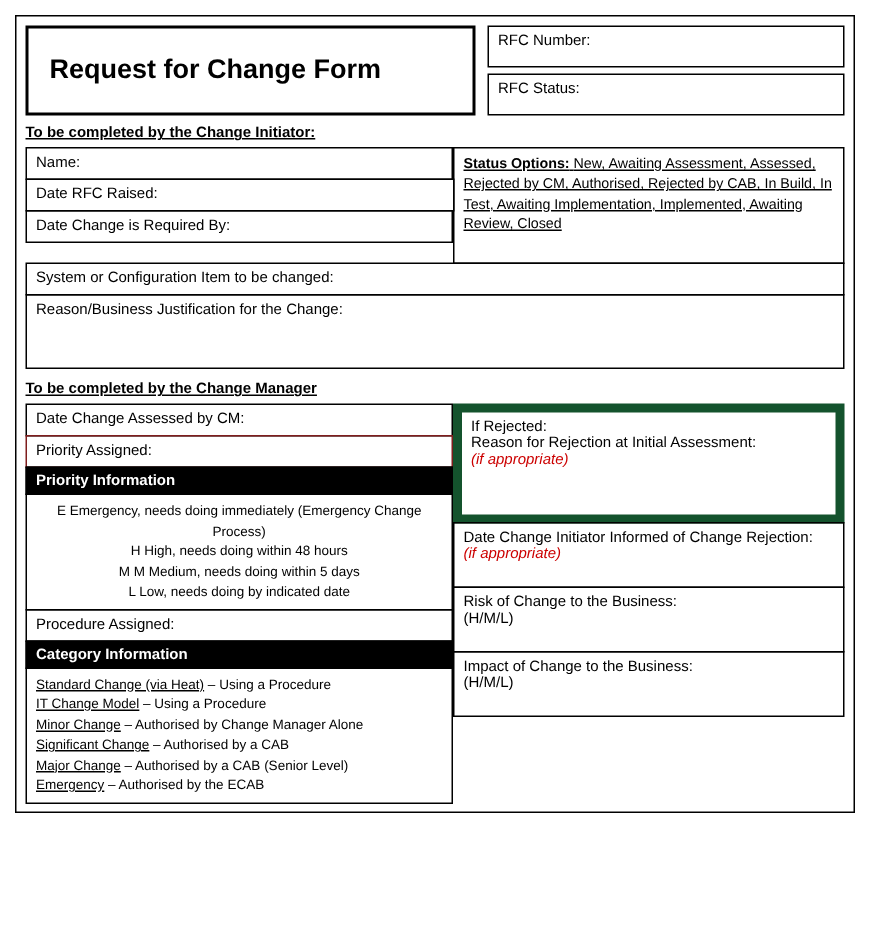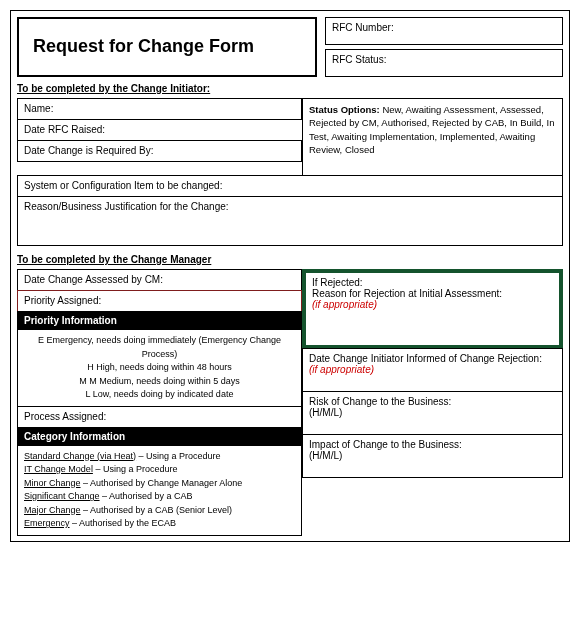--- a/index.html
+++ b/index.html
@@ -147,21 +147,21 @@
       <div style="display:flex; margin-bottom:-1px;">
         <div style="border:1px solid #000; padding:4px 6px; min-height:22px; font-size:10px; flex:1; margin-right:-1px;">
           <span>Date RFC Raised:</span>
         </div>
       </div>
       <div style="border:1px solid #000; padding:4px 6px; min-height:22px; font-size:10px; margin-bottom:-1px;">
         <span>Date Change is Required By:</span>
       </div>
     </div>
     <div style="flex:1;">
-      <div class="status-box" style="height:100%; min-height:78px;">
+      <div class="status-box" style="height:100%; min-height:78px;text-decoration:underline;">
         <span class="bold">Status Options:</span>
         <span>New, Awaiting Assessment, Assessed, Rejected by CM, Authorised, Rejected by CAB, In Build, In Test, Awaiting Implementation, Implemented, Awaiting Review, Closed</span>
       </div>
     </div>
   </div>
 
   <div style="border:1px solid #000; padding:4px 6px; min-height:22px; font-size:10px; margin-bottom:-1px;">
     <span>System or Configuration Item to be changed:</span>
   </div>
 
@@ -186,38 +186,38 @@
       <div class="priority-header">Priority Information</div>
 
       <div class="priority-info-box">
         <div>E  Emergency, needs doing immediately (Emergency Change Process)</div>
         <div>H  High, needs doing within 48 hours</div>
         <div>M M  Medium, needs doing within 5 days</div>
         <div>L  Low, needs doing by indicated date</div>
       </div>
 
       <div style="border:1px solid #000; padding:4px 6px; min-height:22px; font-size:10px; margin-bottom:-1px;">
-        <span>Process Assigned:</span>
+        <span>Procedure Assigned:</span>
       </div>
 
       <div class="category-header">Category Information</div>
 
       <div class="category-info-box">
         <div><span class="underline">Standard Change (via Heat)</span> – Using a Procedure</div>
         <div><span class="underline">IT Change Model</span> – Using a Procedure</div>
         <div><span class="underline">Minor Change</span> – Authorised by Change Manager Alone</div>
         <div><span class="underline">Significant Change</span> – Authorised by a CAB</div>
         <div><span class="underline">Major Change</span> – Authorised by a CAB (Senior Level)</div>
         <div><span class="underline">Emergency</span> – Authorised by the ECAB</div>
       </div>
     </div>
 
     <div style="flex:1;">
 
-      <div style="border:4px solid #14532d; padding:4px 6px; min-height:80px; font-size:10px; margin-bottom:-1px;">
+      <div style="border:6px solid #14532d; padding:4px 6px; min-height:80px; font-size:10px; margin-bottom:-1px;">
         <div>If Rejected:</div>
         <div>Reason for Rejection at Initial Assessment:</div>
         <div><em class="red">(if appropriate)</em></div>
       </div>
 
       <div style="border:1px solid #000; padding:4px 6px; min-height:44px; font-size:10px; margin-bottom:-1px;">
         <div>Date Change Initiator Informed of Change Rejection:</div>
         <div><em class="red">(if appropriate)</em></div>
       </div>
 

